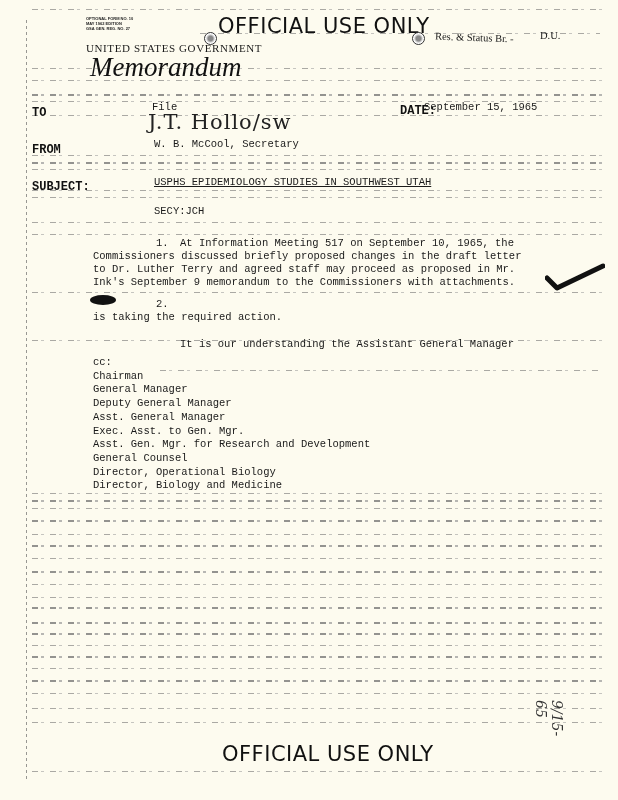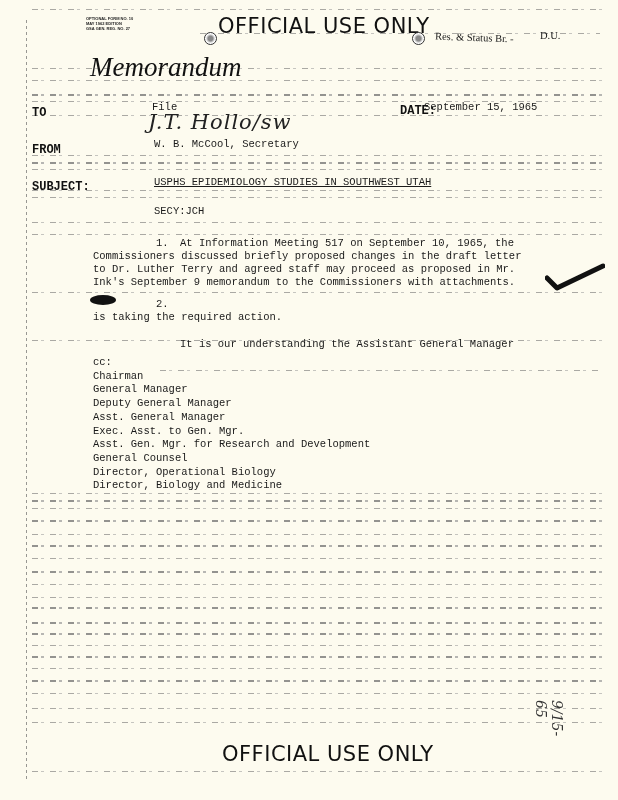--- a/index.html
+++ b/index.html
@@ -44,21 +44,21 @@
     .lbl {
       font-family: Liberation Mono, monospace; font-size: 12px; font-weight: bold; color: #111;
     }
     .typed { font-size: 10.5px; color: #1b1b1b; }
     .routing { font-family: "Liberation Serif", serif; font-size: 10.5px; }
     .stamp-circle {
       position: absolute; width: 11px; height: 11px; border-radius: 50%;
       border: 1px solid #333; background: radial-gradient(circle, #888 0 30%, #fff 60%);
     }
     .sig {
-      font-family: "DejaVu Serif", serif; font-style: italic; font-size: 21px;
+      font-family: "DejaVu Serif", serif; font-size: 21px;
       color: #222; letter-spacing: 1px;
     }
     .checkmark {
       position: absolute; left: 545px; top: 262px; width: 60px; height: 30px;
     }
     .redact {
       position: absolute; left: 90px; top: 295px; width: 26px; height: 10px;
       background: #111; border-radius: 50%;
     }
     .handnote {
@@ -118,20 +118,21 @@
   <div class="stamp-circle" style="left:204px;top:32px;"></div>
   <div class="abs header-banner" style="left:218px;top:14px;">OFFICIAL USE ONLY</div>
   <div class="stamp-circle" style="left:412px;top:32px;"></div>
 
   <div class="abs form-small" style="left:86px;top:16px;">
     <div>OPTIONAL FORM NO. 10</div>
     <div>MAY 1962 EDITION</div>
     <div>GSA GEN. REG. NO. 27</div>
   </div>
 
+  <div class="abs gov" style="left:86px;top:42px;">UNITED STATES GOVERNMENT</div>
   <div class="abs memo-title" style="left:90px;top:52px;">Memorandum</div>
 
   <div class="abs routing" style="left:435px;top:32px;transform:rotate(2deg);">Res. &amp; Status Br. -</div>
   <div class="abs routing" style="left:540px;top:30px;">D.U.</div>
 
   <div class="abs lbl" style="left:32px;top:106px;">TO</div>
   <div class="abs typed" style="left:152px;top:101px;">File</div>
   <div class="abs lbl" style="left:400px;top:104px;">DATE:</div>
   <div class="abs typed" style="left:424px;top:101px;">September 15, 1965</div>
 

